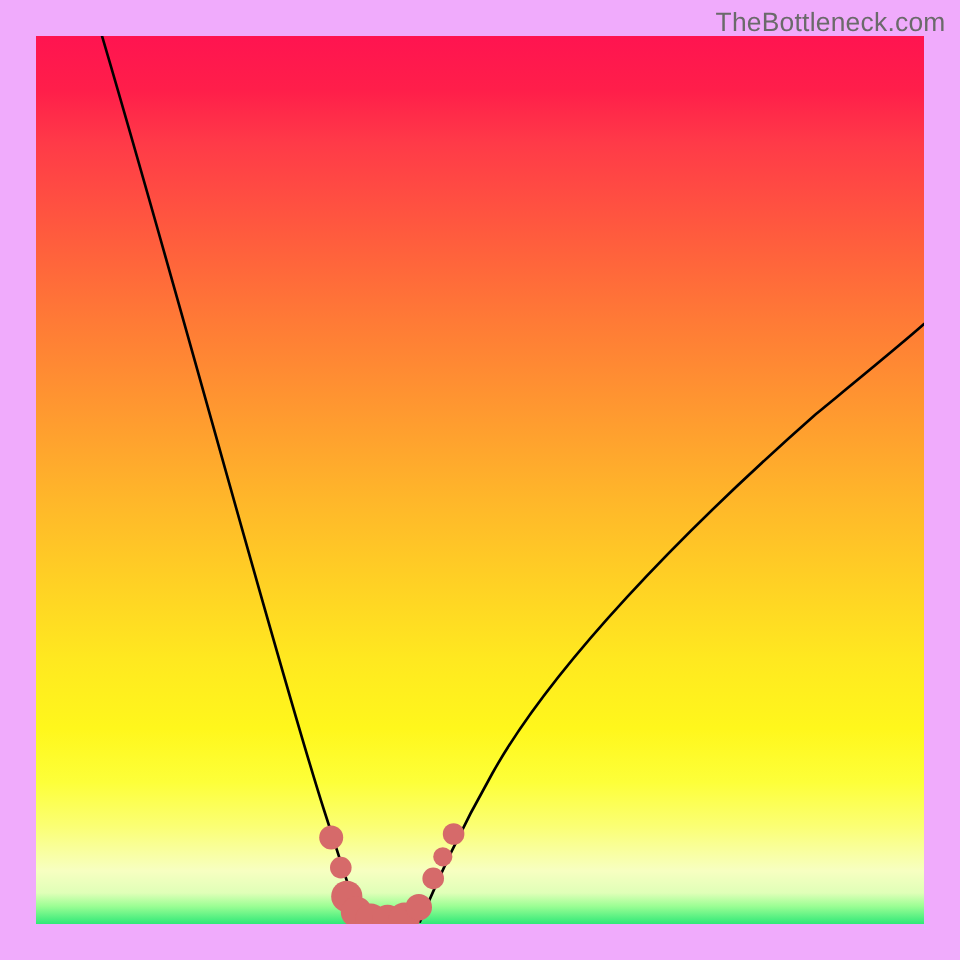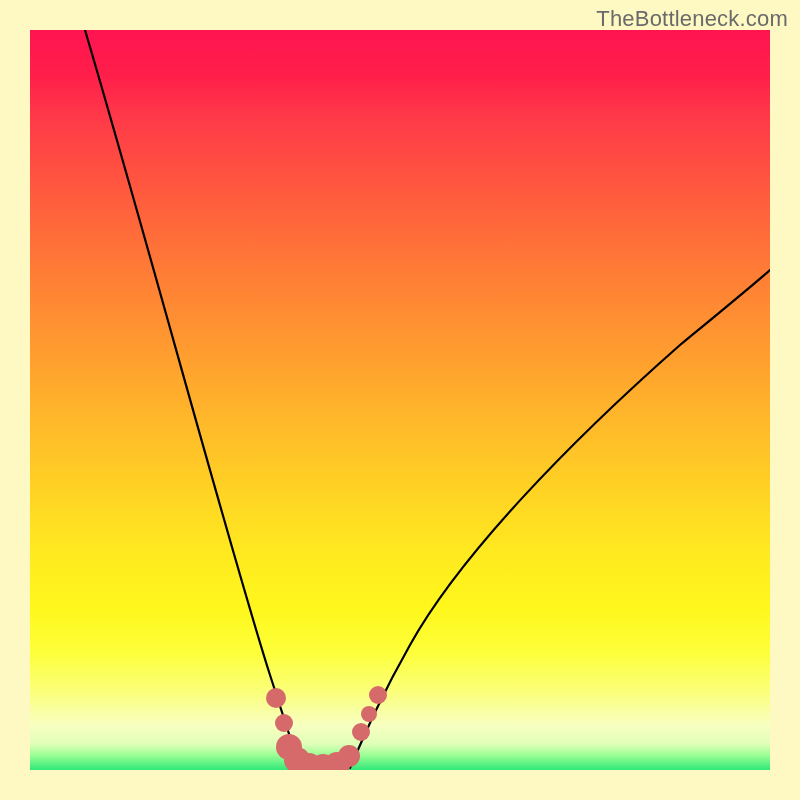--- a/index.html
+++ b/index.html
@@ -10,21 +10,21 @@
     background: #000;
     overflow: hidden;
     font-family: Arial, Helvetica, sans-serif;
   }
   .frame {
     position: absolute;
     left: 0;
     top: 0;
     width: 800px;
     height: 800px;
-    background: #fef9c3;
+    background: #f0abfc;
   }
   .plot {
     position: absolute;
     left: 30px;
     top: 30px;
     width: 740px;
     height: 740px;
     background: linear-gradient(to bottom,
       #ff1450 0%,
       #ff1e4a 6%,

